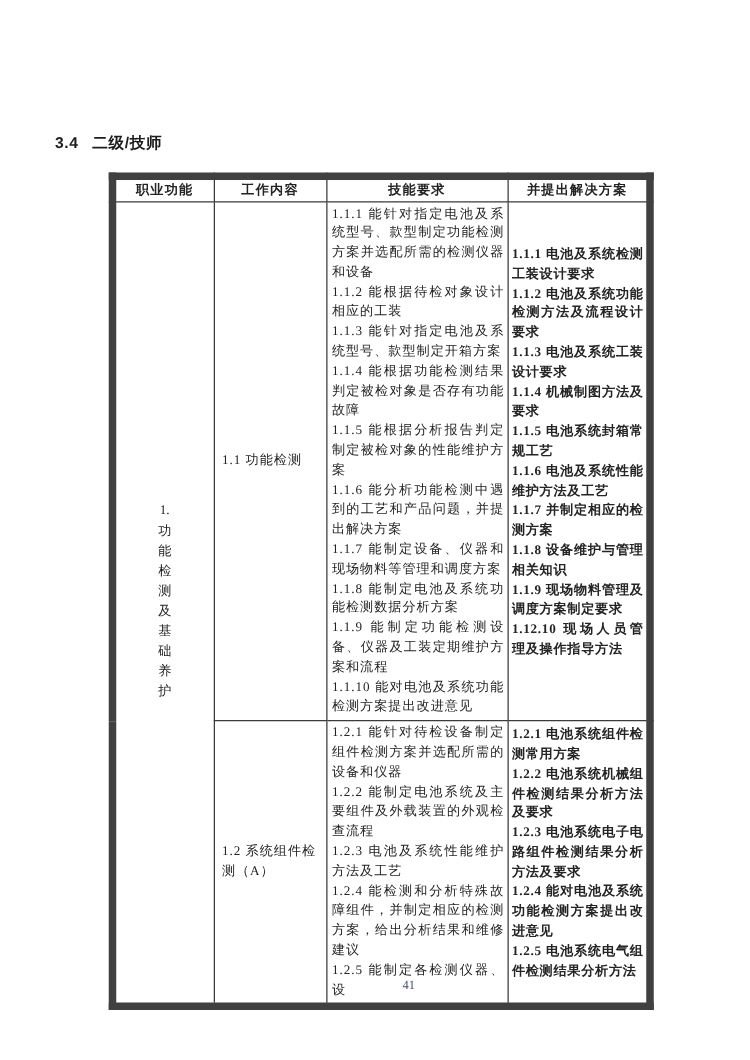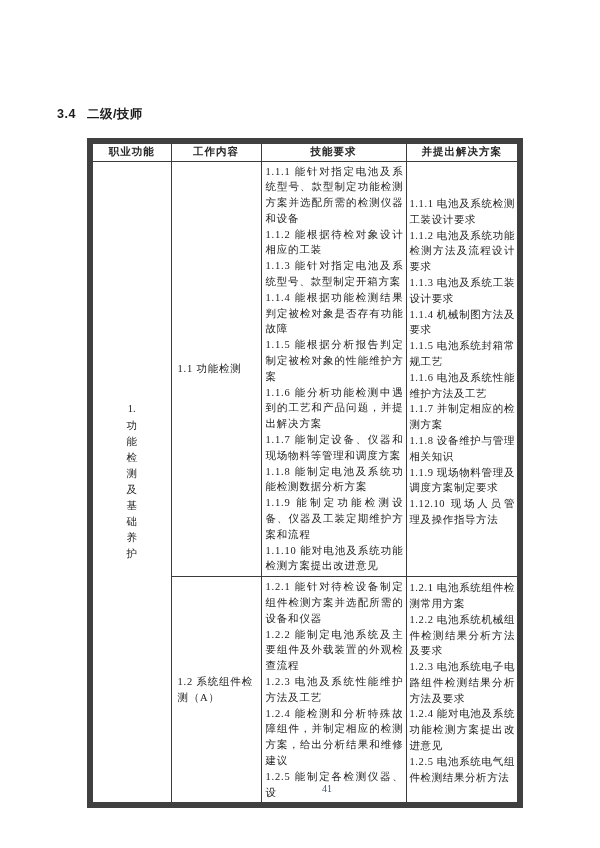--- a/index.html
+++ b/index.html
@@ -8,21 +8,21 @@
     position: relative;
     width: 600px;
     height: 848px;
     background: #ffffff;
     font-family: "Liberation Serif", serif;
     color: #2a2a2a;
     overflow: hidden;
   }
   .heading {
     position: absolute;
-    left: 57px;
+    left: 44px;
     top: 106px;
     font-size: 12.5px;
     font-weight: bold;
     color: #1c1c1c;
     font-family: "Liberation Sans", sans-serif;
     letter-spacing: 0.5px;
   }
   .heading .h-num { margin-right: 11px; }
   .std-table {
     position: absolute;
@@ -61,21 +61,21 @@
     letter-spacing: 0.8px;
     padding: 2px 4px 2px 6px;
     text-align: left;
     word-break: break-all;
     color: #242424;
     margin-left: 24px;
   }
   .row-1-1 .work-cell, .row-1-1 .skill-cell, .row-1-1 .know-cell { height: 407px; }
   .row-1-2 .work-cell, .row-1-2 .skill-cell, .row-1-2 .know-cell { height: 205px; }
   .skill-cell { padding: 2px 2px 2px 4px; }
-  .know-cell  { padding: 2px 2px 16px 3px; }
+  .know-cell  { padding: 2px 2px 16px 3px; font-weight: bold; }
   .skill-cell .item, .know-cell .item {
     font-size: 10.5px;
     line-height: 15.8px;
     letter-spacing: 0.8px;
     text-align: justify;
     text-align-last: left;
     word-break: break-all;
     color: #242424;
   }
   .know-cell .item { letter-spacing: 0.6px; }

